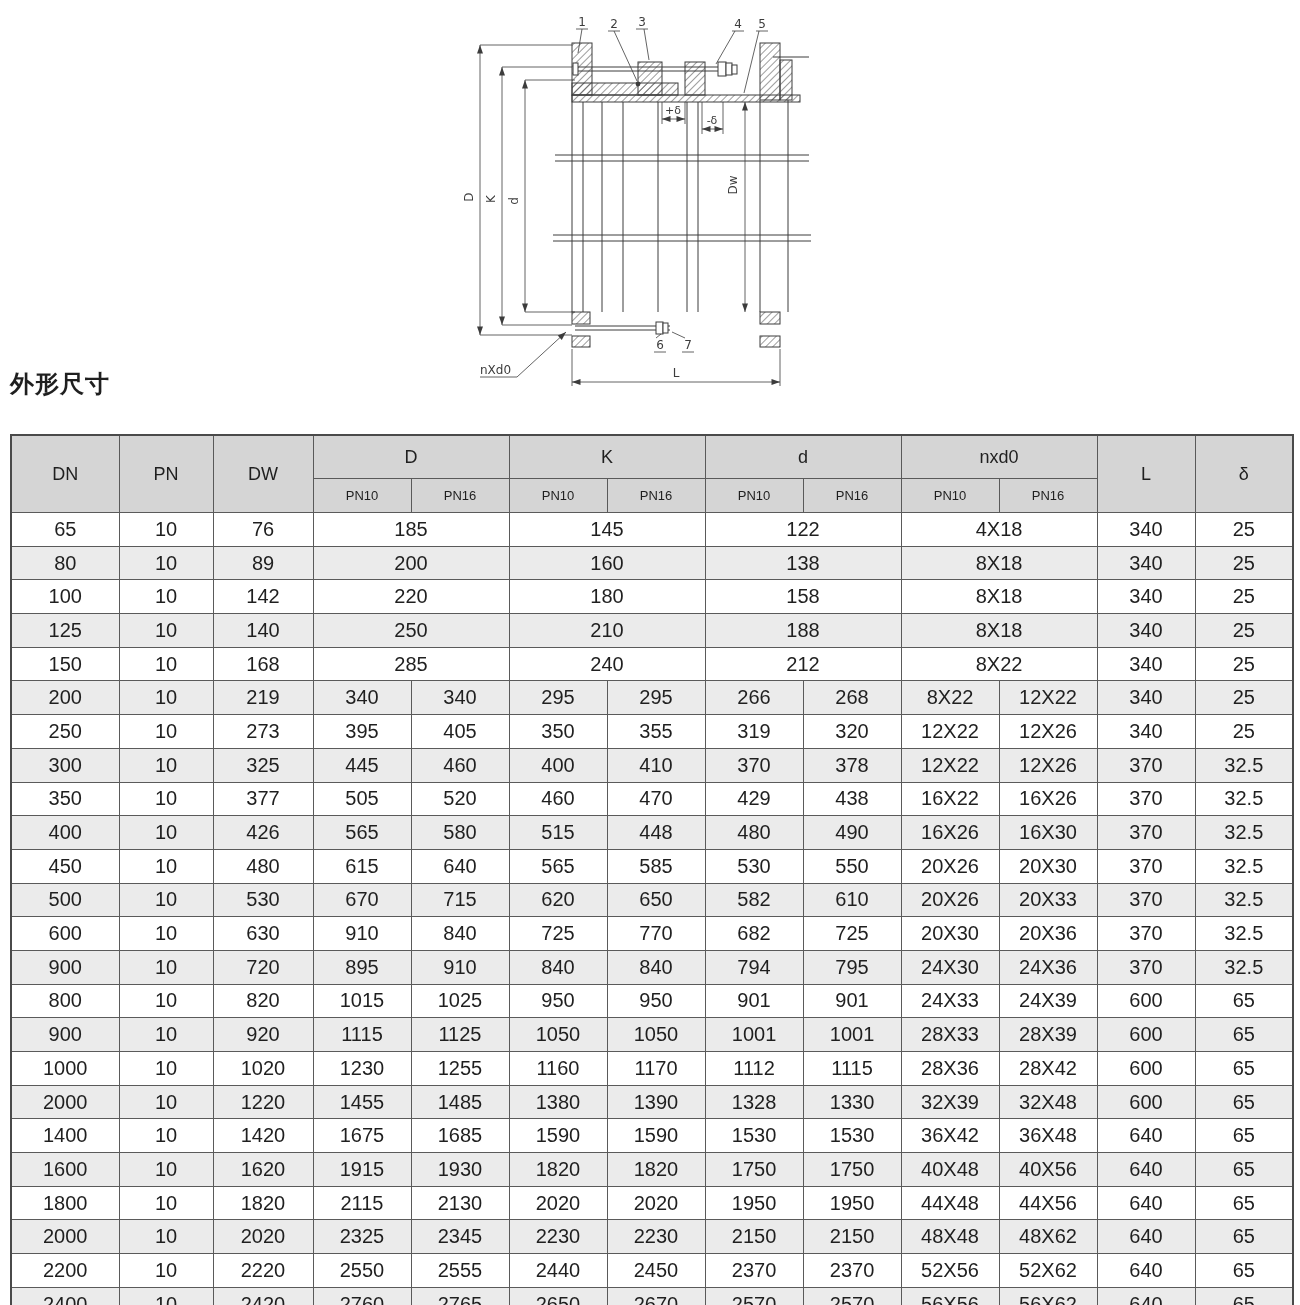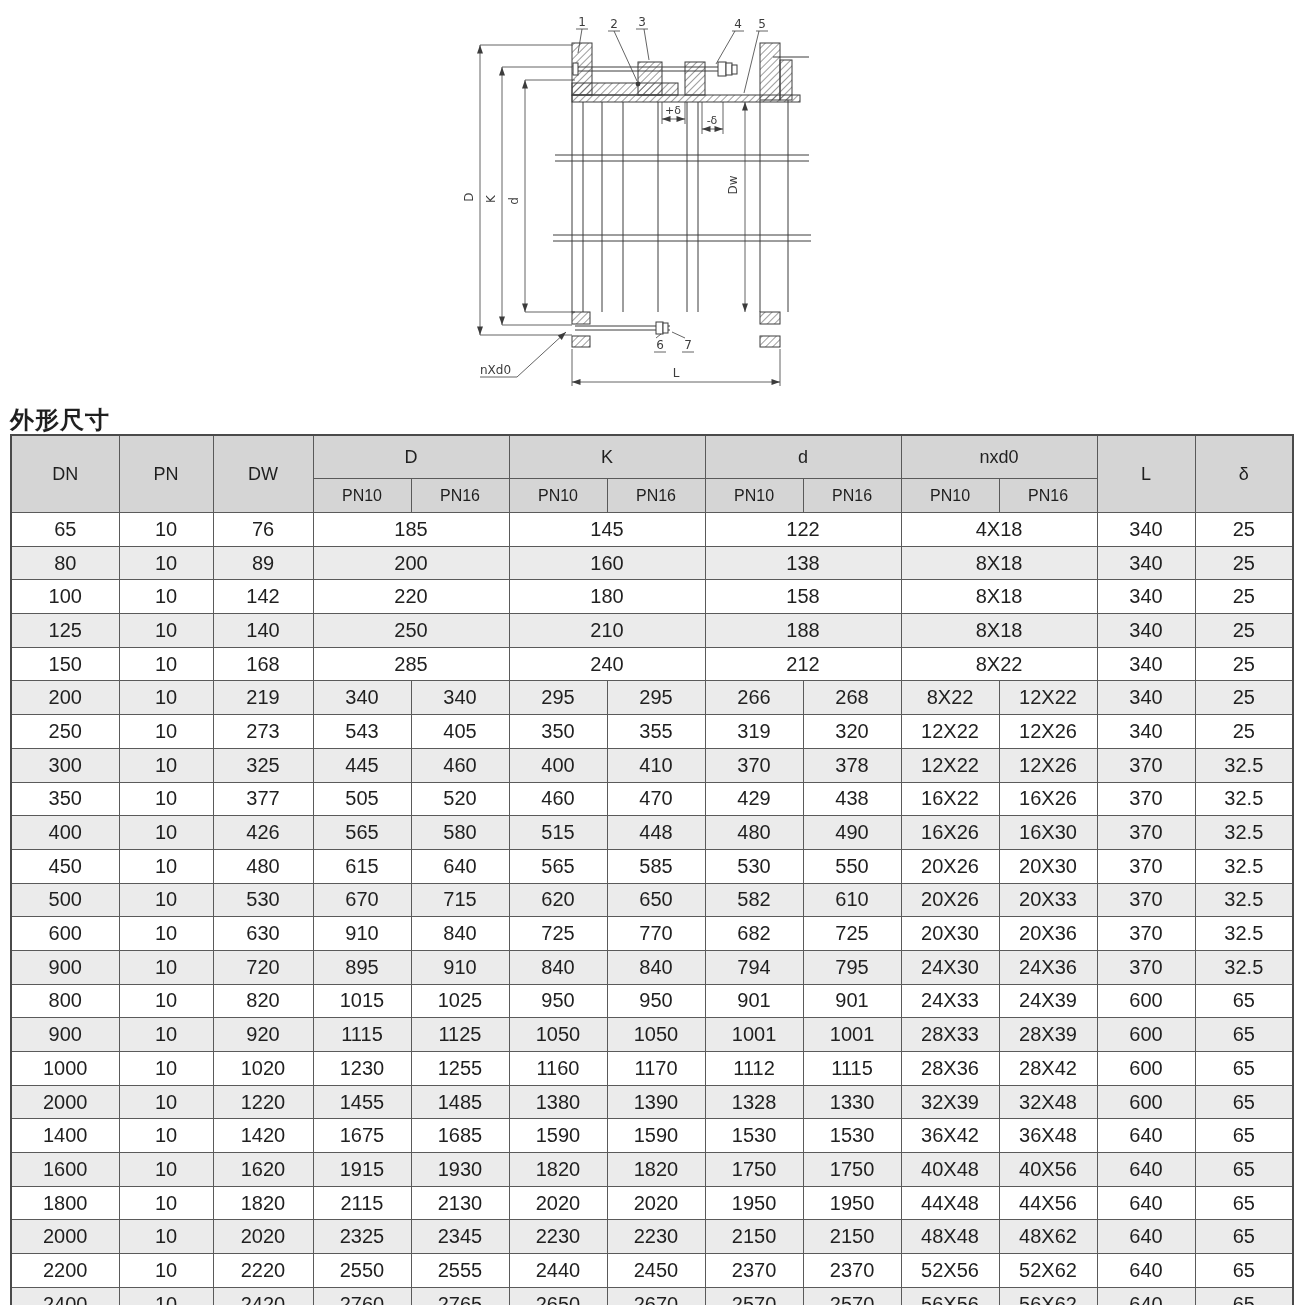--- a/index.html
+++ b/index.html
@@ -7,34 +7,34 @@
     --border:#5a5a5a; --line:#3c3c3c; --text:#1f1f1f;
   }
   html,body{margin:0;padding:0;}
   body{
     width:1300px;height:1305px;background:#fff;position:relative;
     font-family:"Liberation Sans","DejaVu Sans",sans-serif;color:var(--text);
   }
   .drawing{position:absolute;left:435px;top:5px;}
   .drawing text{fill:var(--line);font-family:"DejaVu Sans",sans-serif;}
   .page-title{
-    position:absolute;left:10px;top:404px;font-size:24px;font-weight:bold;
+    position:absolute;left:10px;top:368px;font-size:24px;font-weight:bold;
     letter-spacing:1px;
   }
   table.spec{
     position:absolute;left:10px;top:434px;width:1282px;
     border-collapse:collapse;table-layout:fixed;
     border:2px solid #4a4a4a;
   }
   table.spec th,table.spec td{
     border:1px solid var(--border);text-align:center;vertical-align:middle;
     padding:0;overflow:hidden;white-space:nowrap;
   }
   table.spec thead th{background:var(--header-bg);font-weight:normal;font-size:18px;}
-  table.spec thead tr.sub th{font-size:16px;height:33px;}
+  table.spec thead tr.sub th{font-size:13px;height:33px;}
   table.spec thead tr.grp th{height:42px;}
   table.spec tbody td{height:32.7px;font-size:20px;background:var(--row-bg);}
   table.spec tbody tr.stripe td{background:var(--stripe-bg);}
 </style>
 </head>
 <body>
 
 <svg class="drawing" width="460" height="400" viewBox="0 0 460 400">
   <defs>
     <pattern id="hat" patternUnits="userSpaceOnUse" width="5" height="5" patternTransform="rotate(45)">
@@ -299,21 +299,21 @@
         <td>268</td>
         <td>8X22</td>
         <td>12X22</td>
         <td>340</td>
         <td>25</td>
       </tr>
       <tr>
         <td>250</td>
         <td>10</td>
         <td>273</td>
-        <td>543</td>
+        <td>395</td>
         <td>405</td>
         <td>350</td>
         <td>355</td>
         <td>319</td>
         <td>320</td>
         <td>12X22</td>
         <td>12X26</td>
         <td>340</td>
         <td>25</td>
       </tr>

